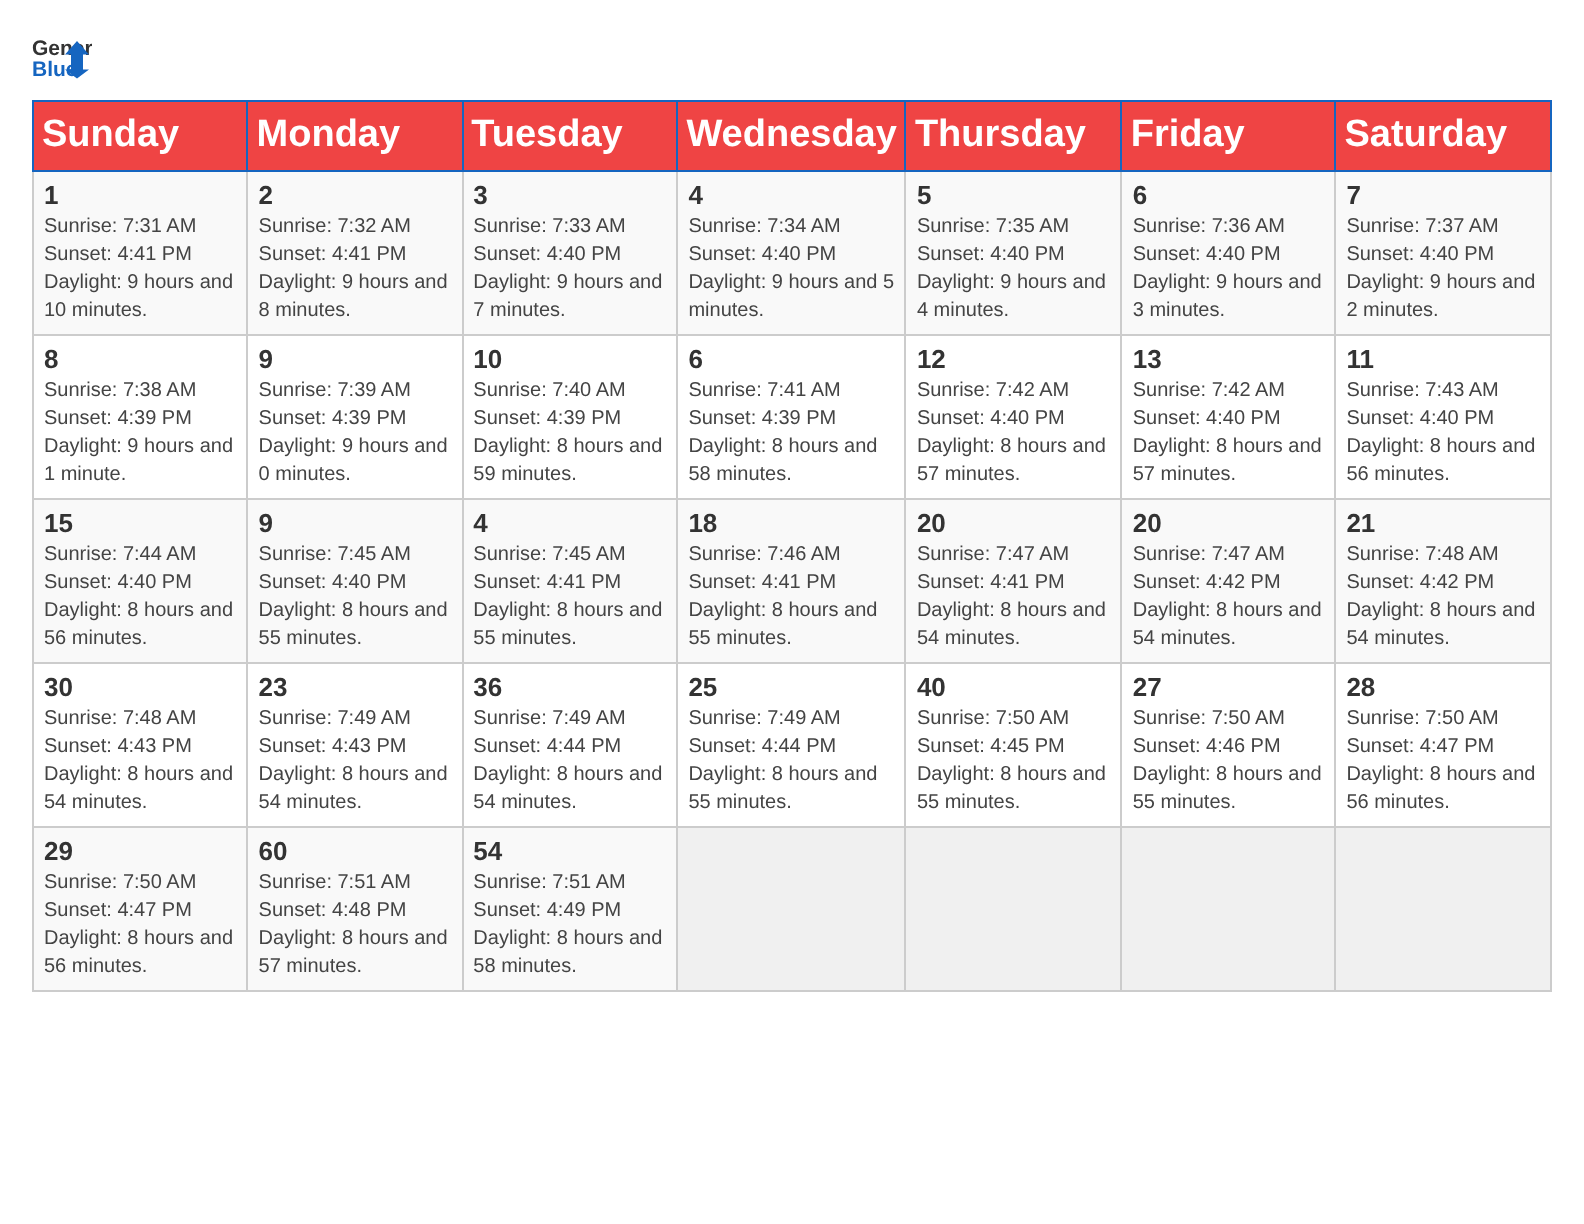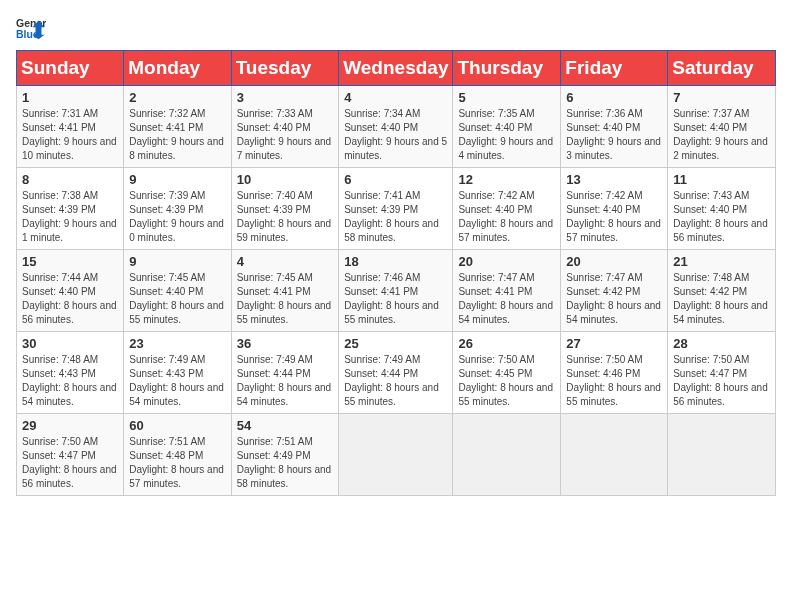--- a/index.html
+++ b/index.html
@@ -309,21 +309,21 @@
       </td>
         <td>
         <span class="day-num">25</span>
         <div class="day-detail">
           Sunrise: 7:49 AM<br>
           Sunset: 4:44 PM<br>
           Daylight: 8 hours and 55 minutes.
         </div>
       </td>
         <td>
-        <span class="day-num">26</span>
+        <span class="day-num">40</span>
         <div class="day-detail">
           Sunrise: 7:50 AM<br>
           Sunset: 4:45 PM<br>
           Daylight: 8 hours and 55 minutes.
         </div>
       </td>
         <td>
         <span class="day-num">27</span>
         <div class="day-detail">
           Sunrise: 7:50 AM<br>

